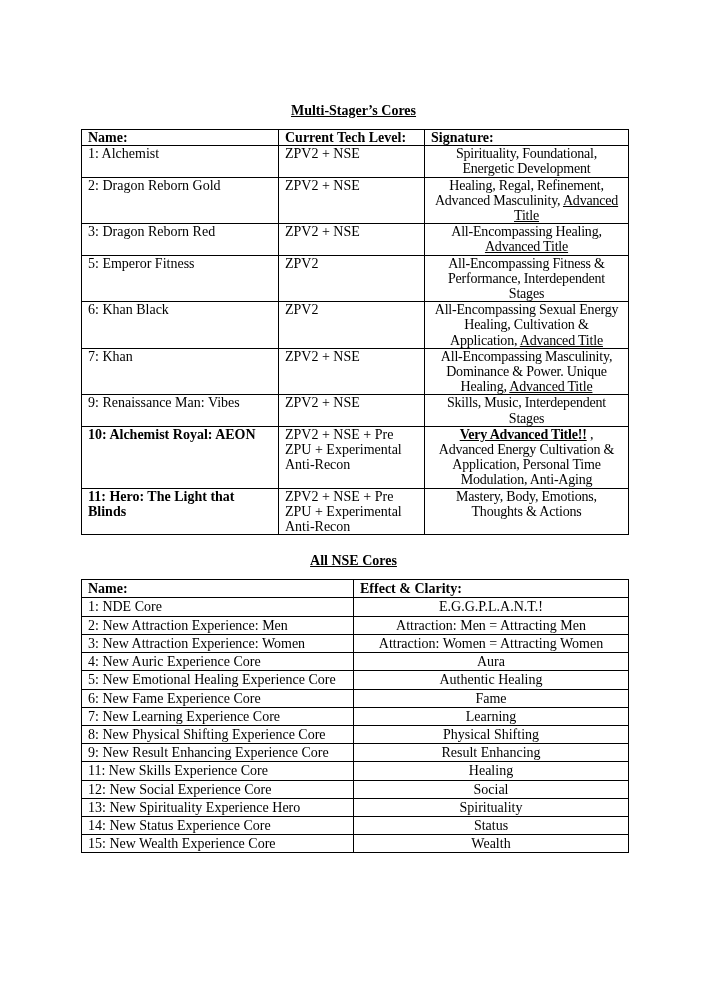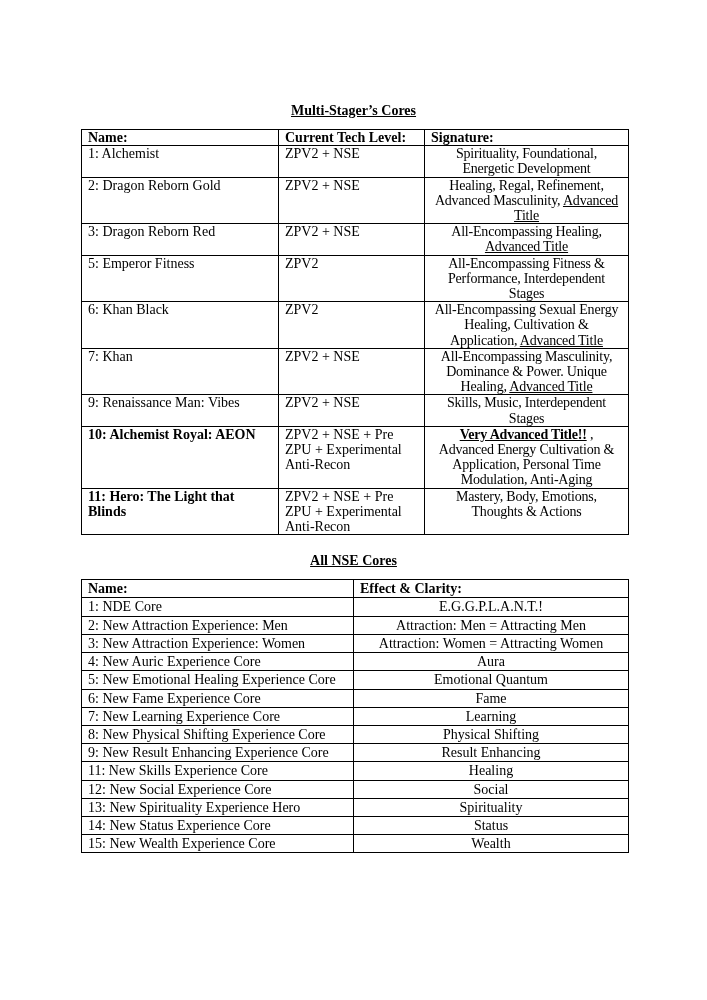--- a/index.html
+++ b/index.html
@@ -155,21 +155,21 @@
         <tr>
           <td class="name-cell">3: New Attraction Experience: Women</td>
           <td class="effect-cell">Attraction: Women = Attracting Women</td>
         </tr>
         <tr>
           <td class="name-cell">4: New Auric Experience Core</td>
           <td class="effect-cell">Aura</td>
         </tr>
         <tr>
           <td class="name-cell">5: New Emotional Healing Experience Core</td>
-          <td class="effect-cell">Emotional Quantum</td>
+          <td class="effect-cell">Authentic Healing</td>
         </tr>
         <tr>
           <td class="name-cell">6: New Fame Experience Core</td>
           <td class="effect-cell">Fame</td>
         </tr>
         <tr>
           <td class="name-cell">7: New Learning Experience Core</td>
           <td class="effect-cell">Learning</td>
         </tr>
         <tr>

